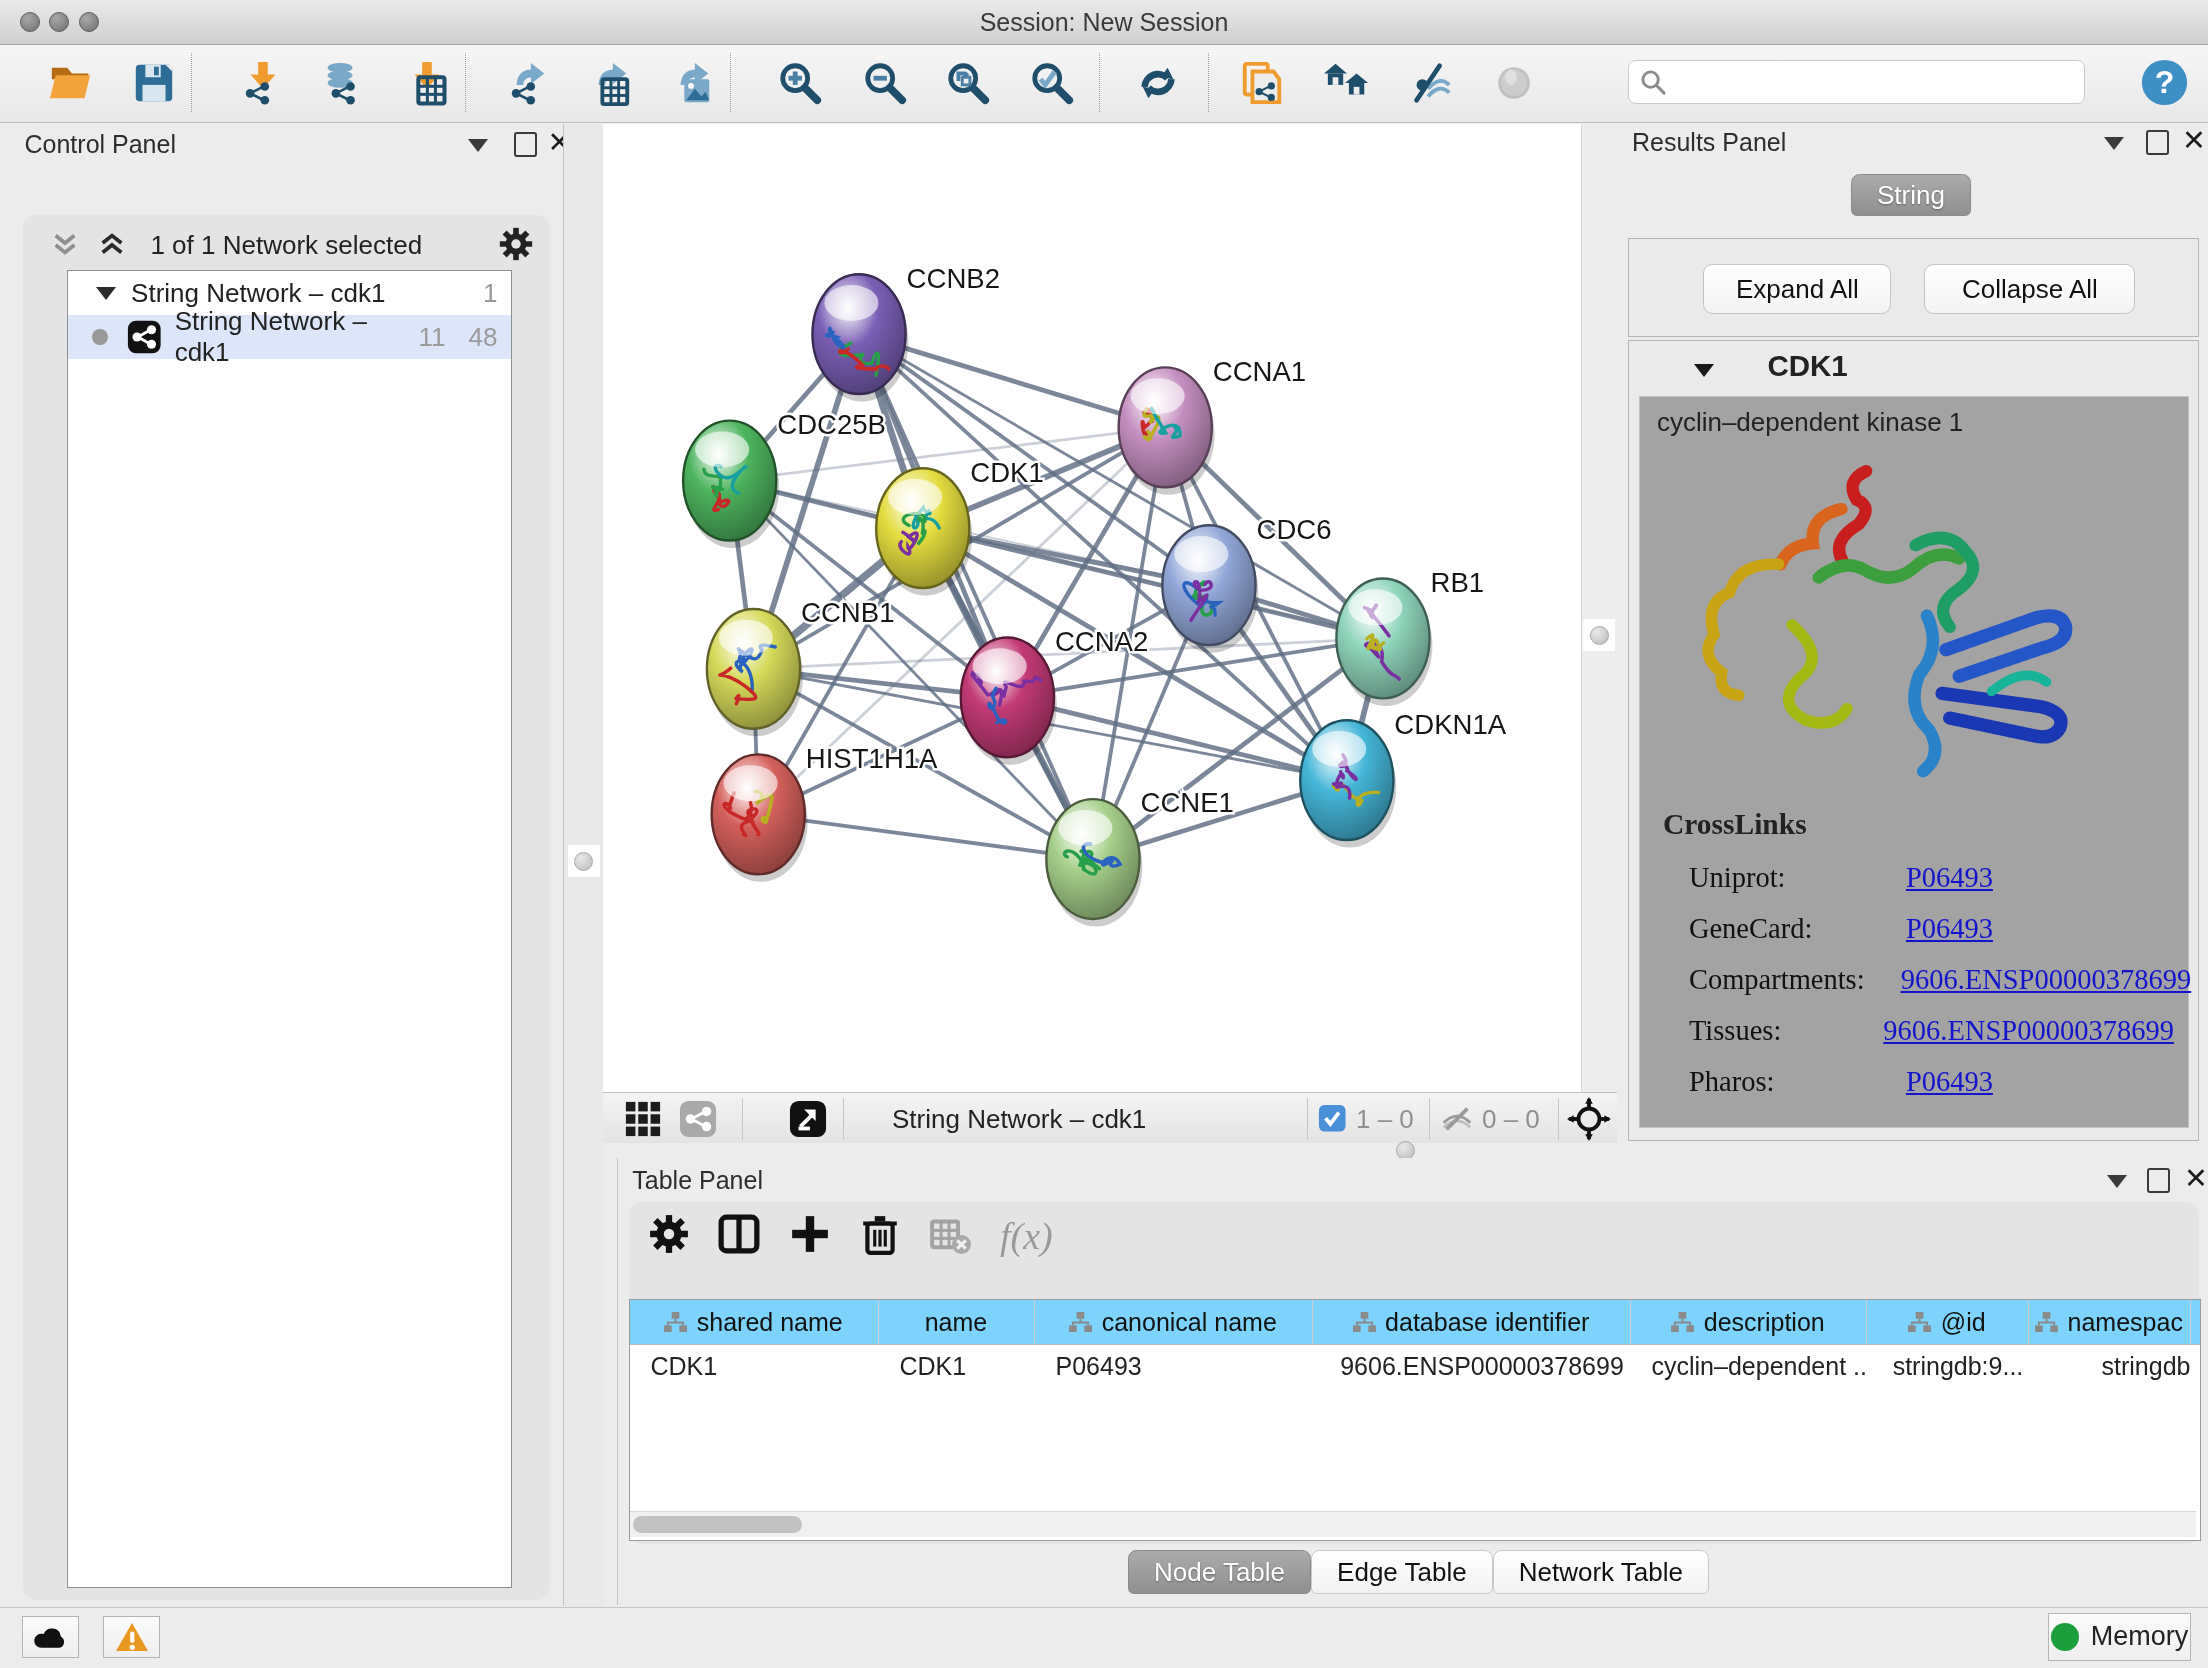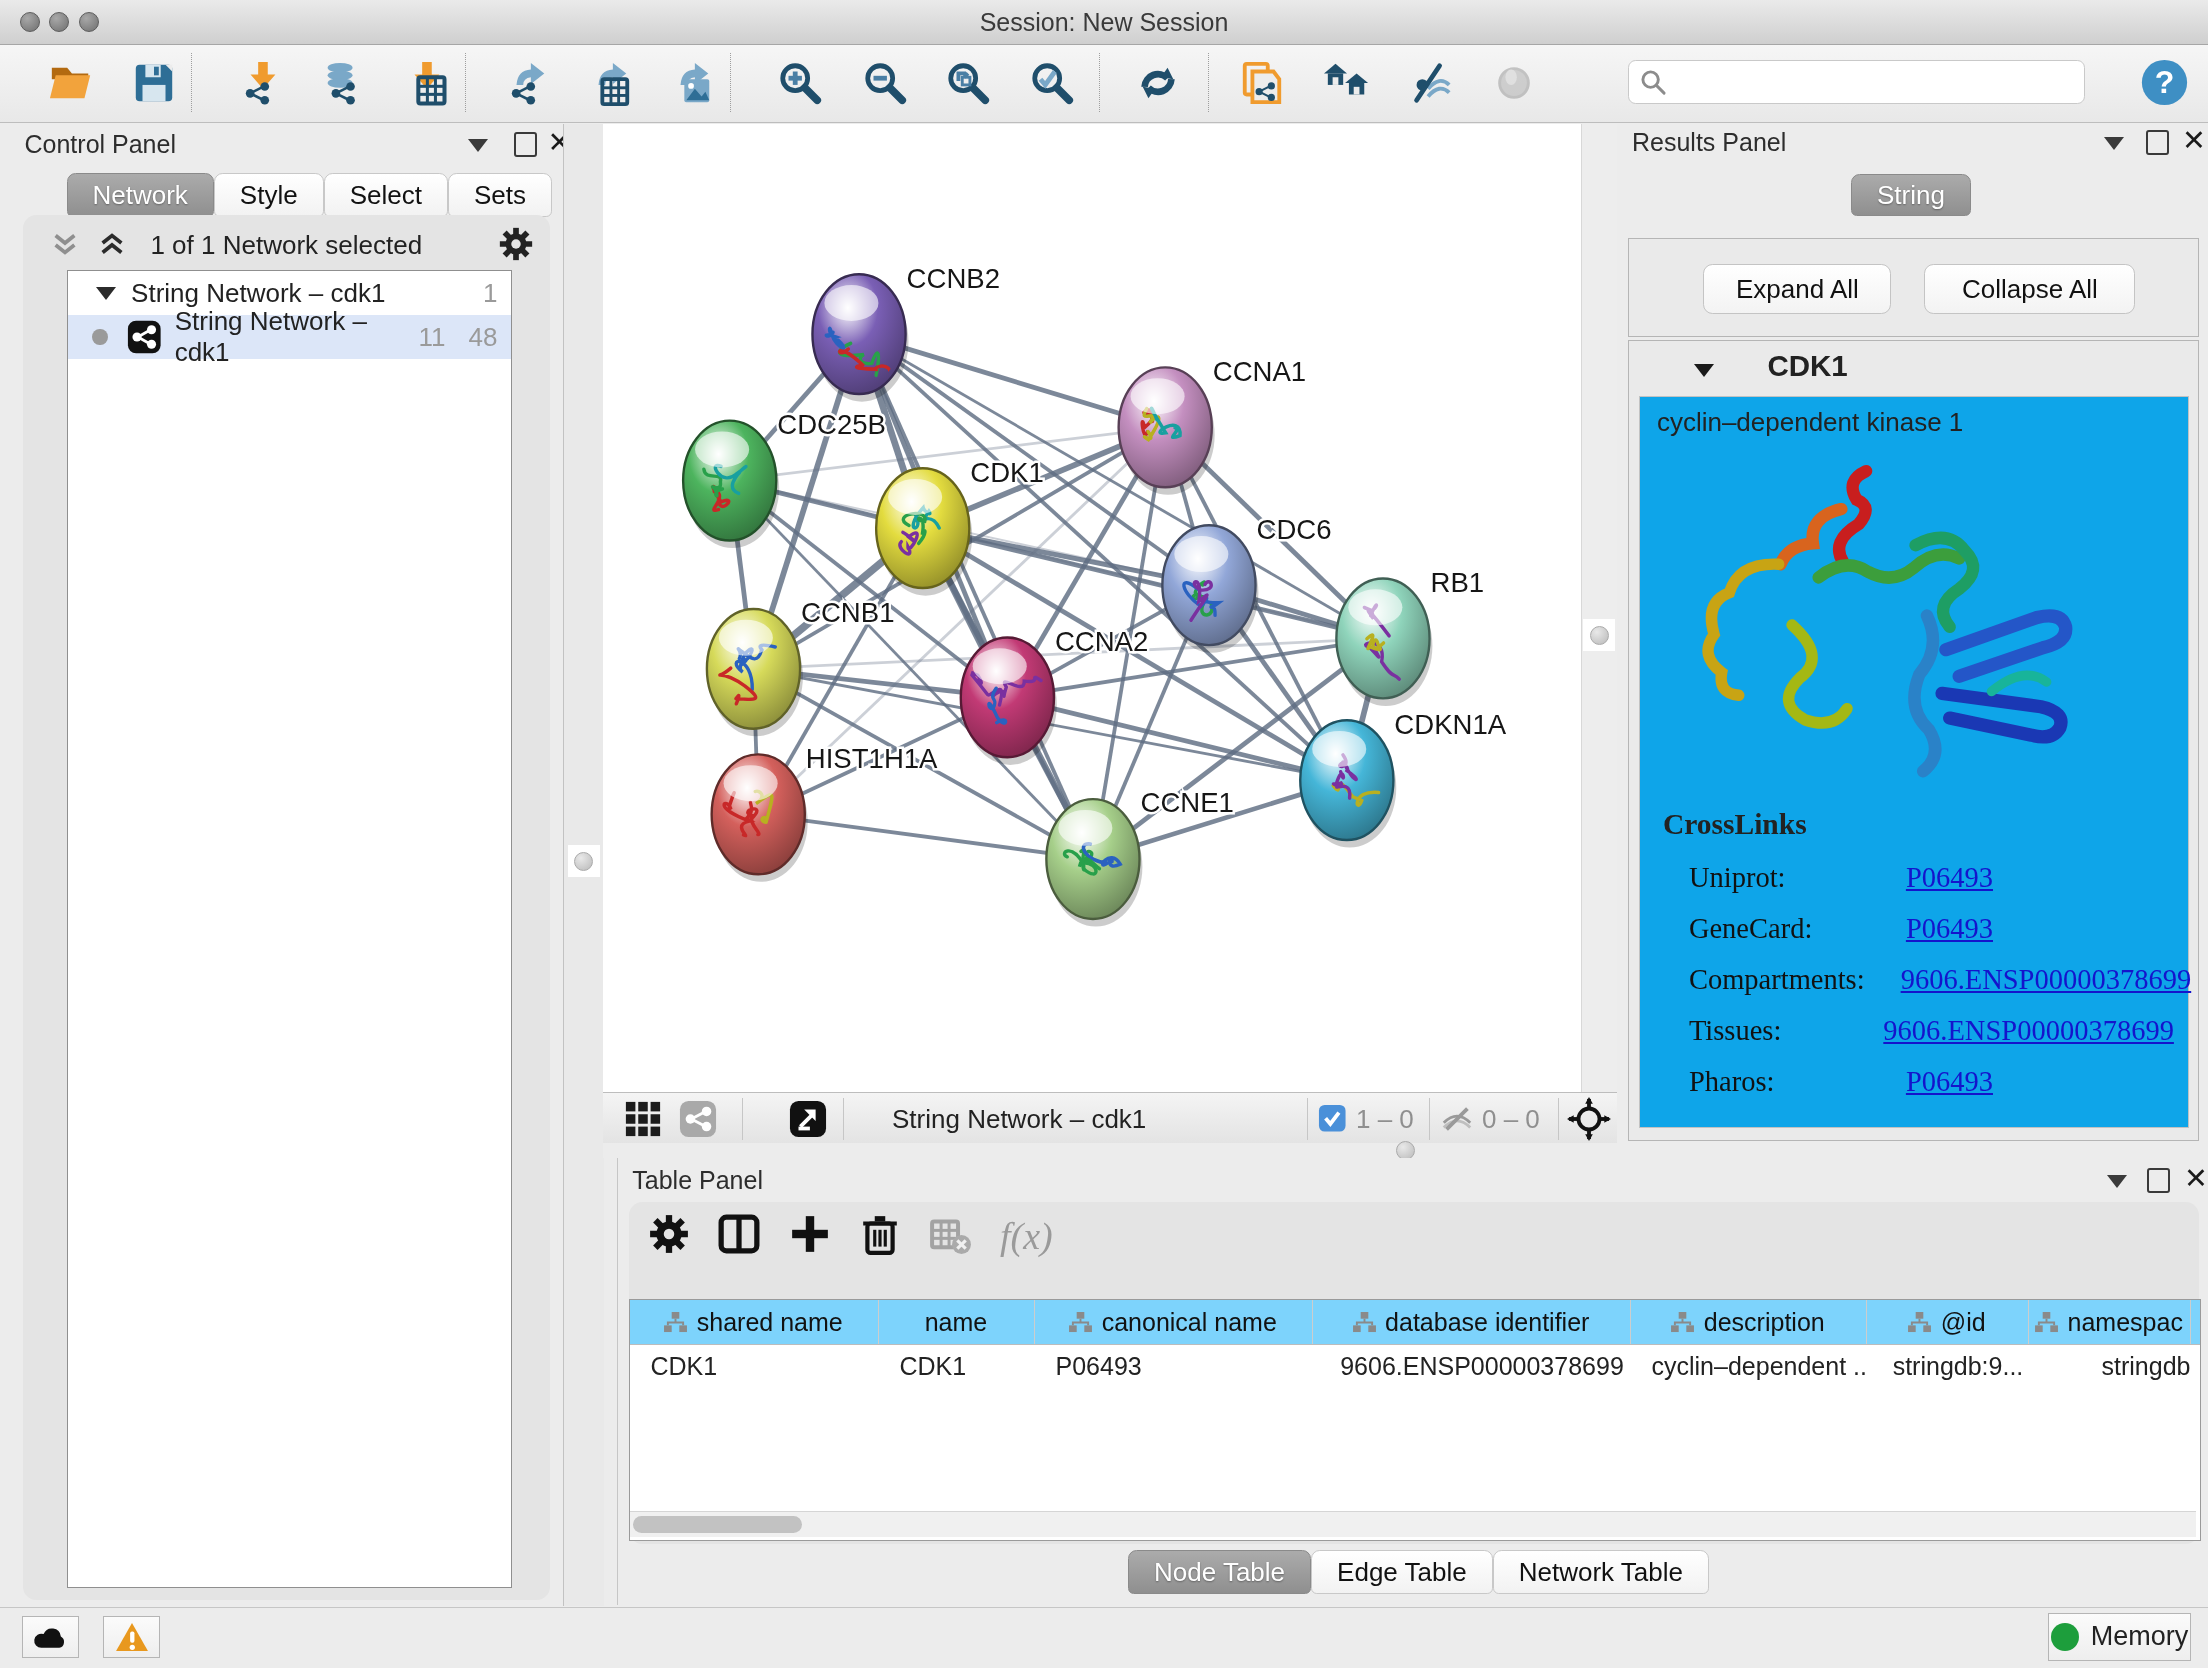--- a/index.html
+++ b/index.html
@@ -275,26 +275,20 @@
         <text x="26" y="37" text-anchor="middle" font-size="34" font-weight="bold" fill="#fff" font-family="Liberation Sans,sans-serif">?</text>
       </svg>
     </div>
   </div>
 
   <div class="abs" style="left:9.5px;top:124px;width:554px;height:1482px">
     <div class="abs panel-title" style="left:15px;top:5.7px">Control Panel</div>
     <div class="abs ph-collapse" style="left:458px;top:15px"></div>
     <div class="abs ph-float" style="left:504px;top:7.6px"></div>
     <div class="abs ph-close" style="left:538px;top:5.7px">✕</div>
-    <div id="cp-tabs" class="abs" style="left:57px;top:49px;display:flex;">
-        <div class="tab sel">Network</div>
-        <div class="tab">Style</div>
-        <div class="tab">Select</div>
-        <div class="tab">Sets</div>
-      </div>
     <div class="abs graybox" style="left:13.3px;top:91px;width:527px;height:1385px">
       <div class="abs" style="left:27px;top:13.3px">
         <svg width="30" height="32" viewBox="0 0 32 34">
             <g fill="none" stroke="#8f8f8f" stroke-width="4">
               <polyline points="6,8 16,16 26,8"></polyline>
               <polyline points="6,18 16,26 26,18"></polyline>
             </g>
           </svg>
       </div>
       <div class="abs" style="left:74px;top:13.3px">
@@ -710,21 +704,21 @@
     <div class="abs ph-float" style="left:529px;top:5.7px"></div>
     <div class="abs ph-close" style="left:565px;top:3.8px">✕</div>
     <div class="abs tab sel" style="left:234px;top:50px;height:42px">String</div>
     <div class="abs rp-box" style="left:11.4px;top:114px;width:569px;height:97px">
       <div class="abs btn" style="left:74px;top:25px;width:186px;height:48px">Expand All</div>
       <div class="abs btn" style="left:295px;top:25px;width:209px;height:48px">Collapse All</div>
     </div>
     <div class="abs rp-box" style="left:11.4px;top:216px;width:569px;height:799px">
       <div class="abs ph-collapse" style="left:65px;top:23px;border-top-color:#1a1a1a"></div>
       <div class="abs" style="left:138px;top:7.6px;font-size:29.5px;font-weight:bold">CDK1</div>
-      <div class="abs" style="left:9.5px;top:55px;width:548px;height:730px;background:#0ea5e9;border:1px solid #c2c2c2">
+      <div class="abs" style="left:9.5px;top:55px;width:548px;height:730px;background:#a3a3a3;border:1px solid #c2c2c2">
         <div class="abs" style="left:17px;top:9.5px;font-size:26px">cyclin–dependent kinase 1</div>
         <svg class="abs" style="left:38px;top:57px" width="399" height="342" viewBox="0 0 420 360">
           <g fill="none" stroke-linecap="round">
             <path d="M198 18 q-22 10 -10 30 q18 8 2 26 q-30 18 -16 40" stroke="#c81e1e" stroke-width="13"></path>
             <path d="M172 58 q-34 8 -30 36 q-26 2 -34 22" stroke="#d8641e" stroke-width="13"></path>
             <path d="M106 116 q-42 -2 -52 30 q-26 10 -16 44 q-16 22 8 40 q-4 22 18 24" stroke="#c8a414" stroke-width="12"></path>
             <path d="M120 180 q38 34 8 56 q-26 26 6 44 q30 10 44 -12" stroke="#a4b814" stroke-width="12"></path>
             <path d="M148 130 q28 -22 52 -6 q26 14 48 -4 q24 -22 48 -10" stroke="#3c9e3c" stroke-width="13"></path>
             <path d="M250 96 q34 -18 52 6 q20 20 -6 40 q-28 18 -10 40" stroke="#1e9e64" stroke-width="13"></path>
             <path d="M262 170 q16 34 -8 62 q-14 36 10 58 q16 26 -6 44" stroke="#2a82c8" stroke-width="13"></path>

